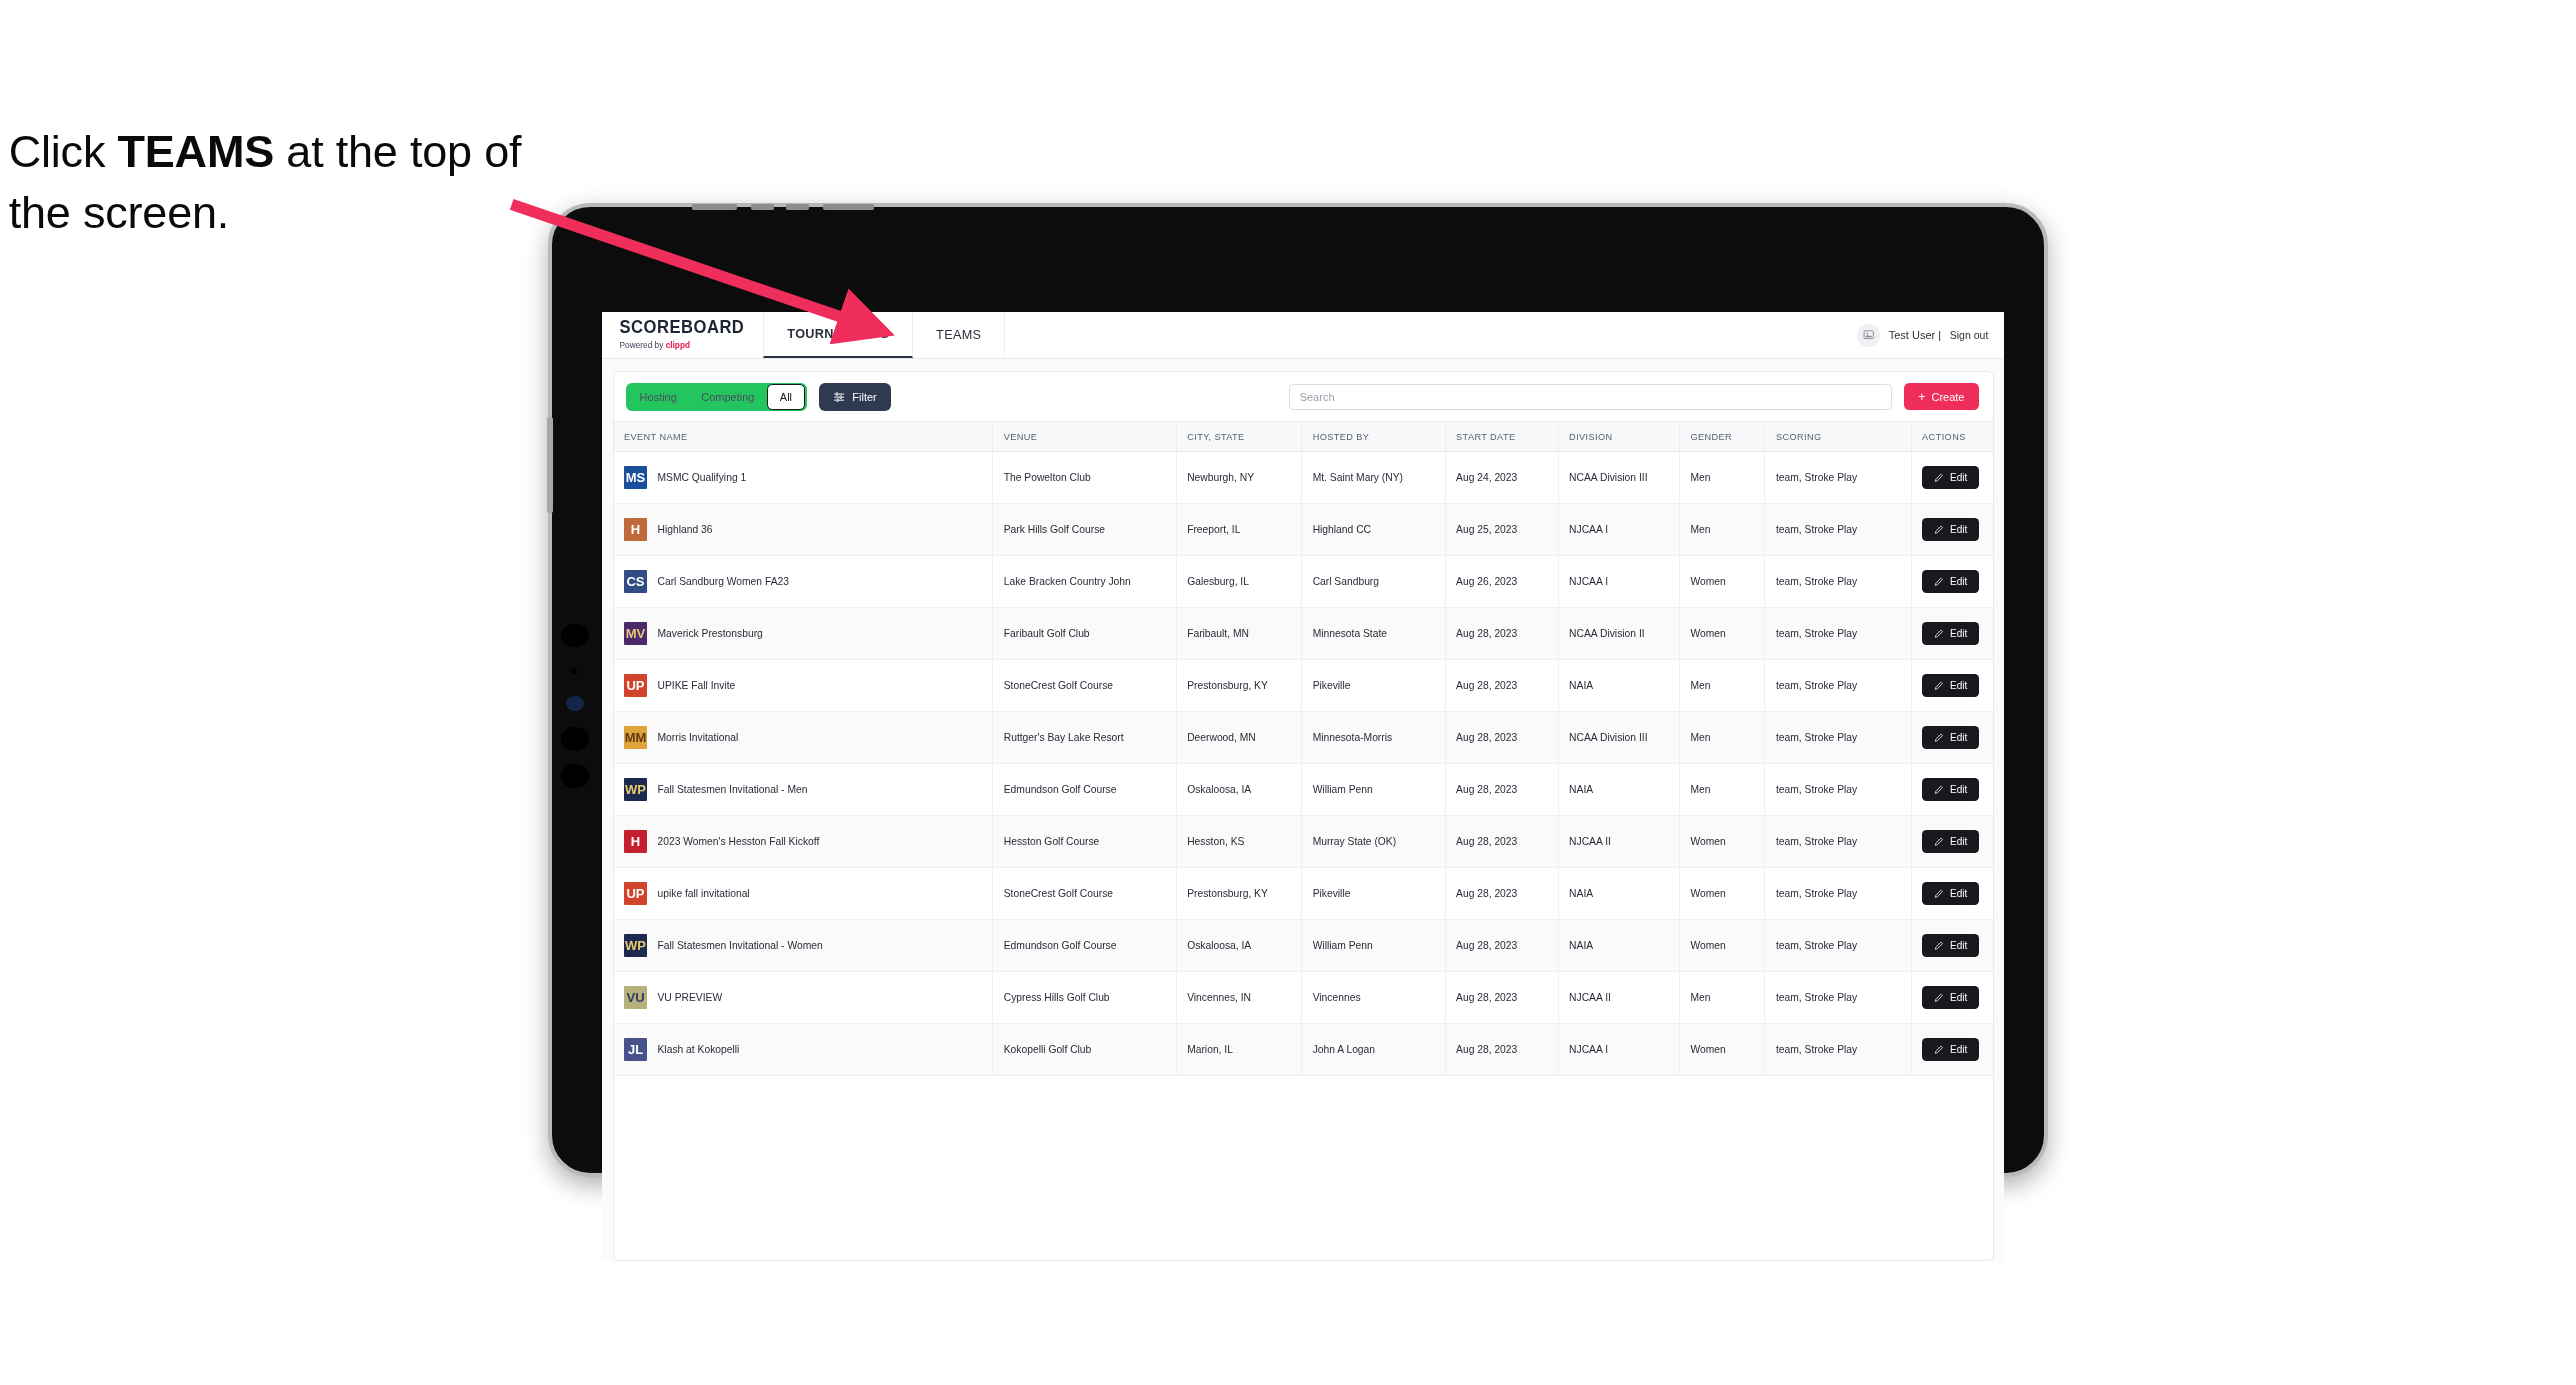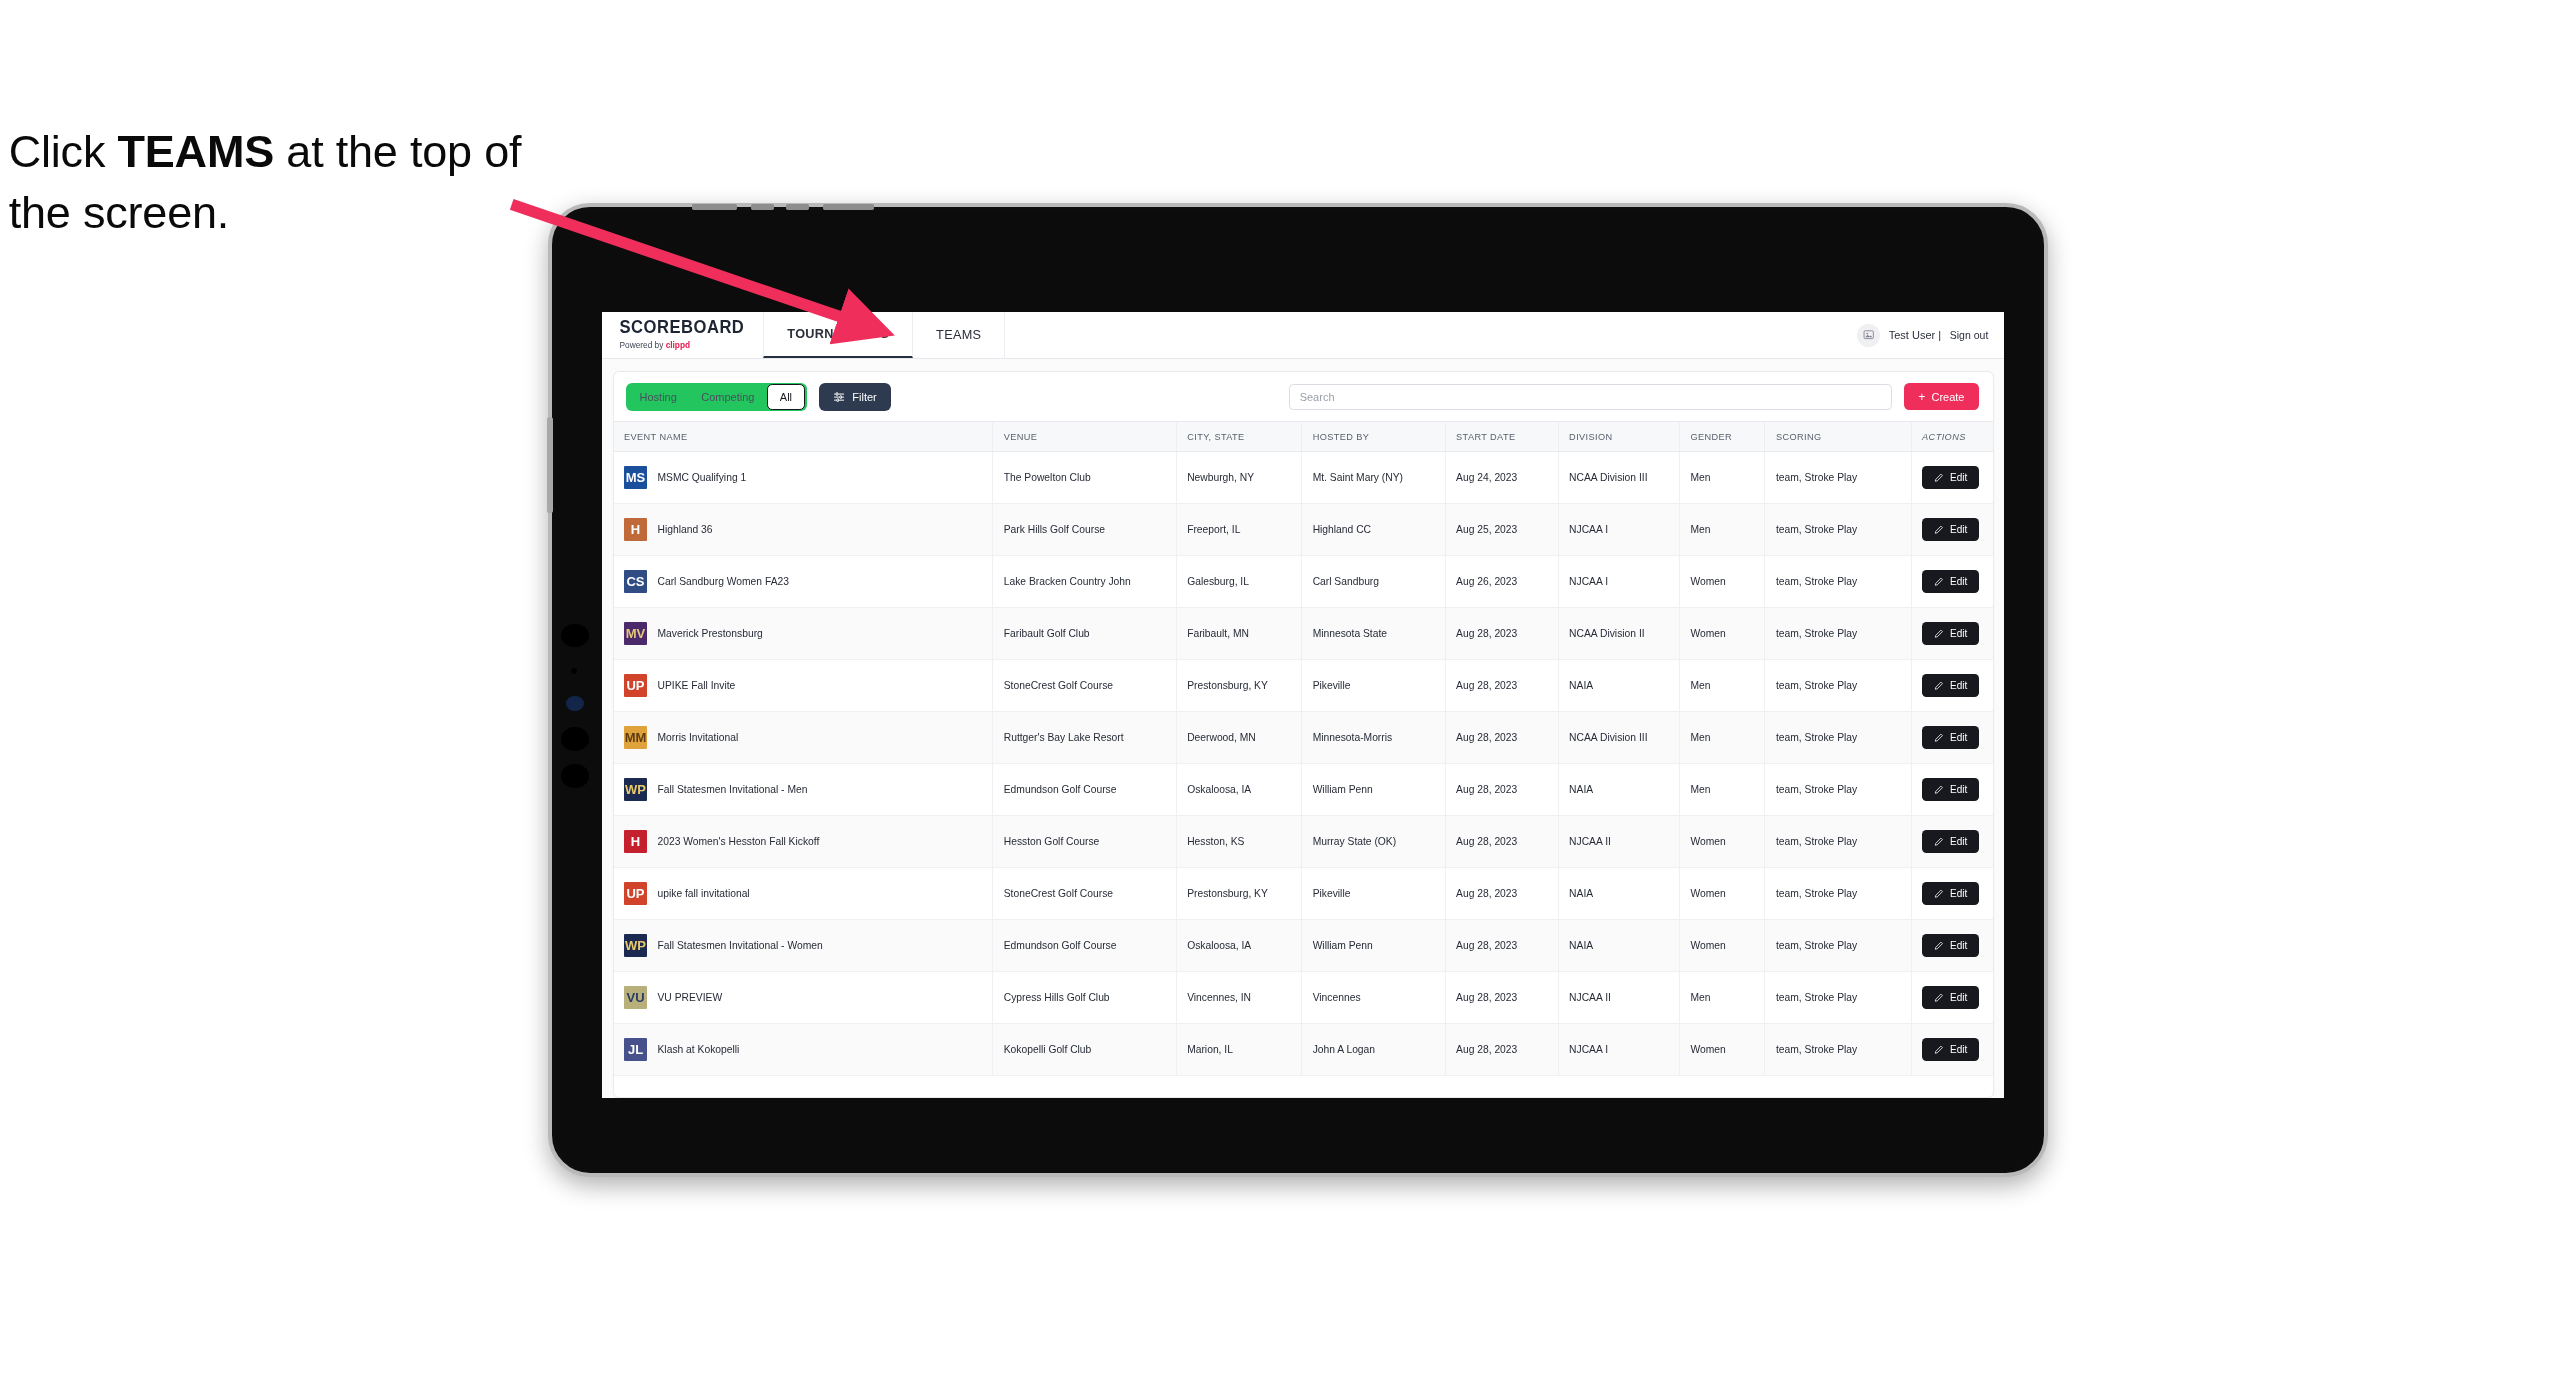--- a/index.html
+++ b/index.html
@@ -44,21 +44,21 @@
   
   .top-btn { position: absolute; top: -3.5px; height: 6.1px; background: #8d8d8d; border-radius: 1.7px; }
   
   .side-dot { position:absolute; background:#000; border-radius:50%; }
   .side-rail { position:absolute; left:-5.2px; width:6.1px; background:#a8a8a8; border-radius:2.6px; }
 
   
   .screen {
     position: absolute;
     left: 50px; top: 105px;
-    width: 1402px; height: 786px;
+    width: 1402px; height: 949px;
     background: #ffffff;
     overflow: hidden;
   }
 
   
   .appbar {
     height: 47px;
     background: #ffffff;
     display: flex; align-items: stretch;
     border-bottom: 0.9px solid #e6e8ec;
@@ -160,21 +160,21 @@
   table.grid { width: 100%; border-collapse: collapse; table-layout: fixed; }
   table.grid thead th {
     background: #f7f8f9;
     border-top: 0.9px solid #e8eaee;
     border-bottom: 0.9px solid #e8eaee;
     border-right: 0.9px solid #eceef1;
     font-size: 9.2px; letter-spacing: 0.4px; color: #595f6b; font-weight: 400;
     text-align: left; padding: 8.7px 10.5px; height: 30px;
     text-transform: uppercase;
   }
-  table.grid thead th:last-child { border-right: none; font-style: italic; }
+  table.grid thead th:last-child { border-right: none; }
   table.grid tbody td {
     border-bottom: 0.9px solid #eef0f2;
     border-right: 0.9px solid #eef0f2;
     font-size: 10.3px; color: #262b36;
     padding: 0 10.5px; height: 52px; vertical-align: middle;
     overflow: hidden; white-space: nowrap; text-overflow: ellipsis;
   }
   table.grid tbody td:last-child { border-right: none; }
   table.grid tbody tr.alt td { background: #fafafb; }
   .evcell { display: flex; align-items: center; gap: 10.5px; }

